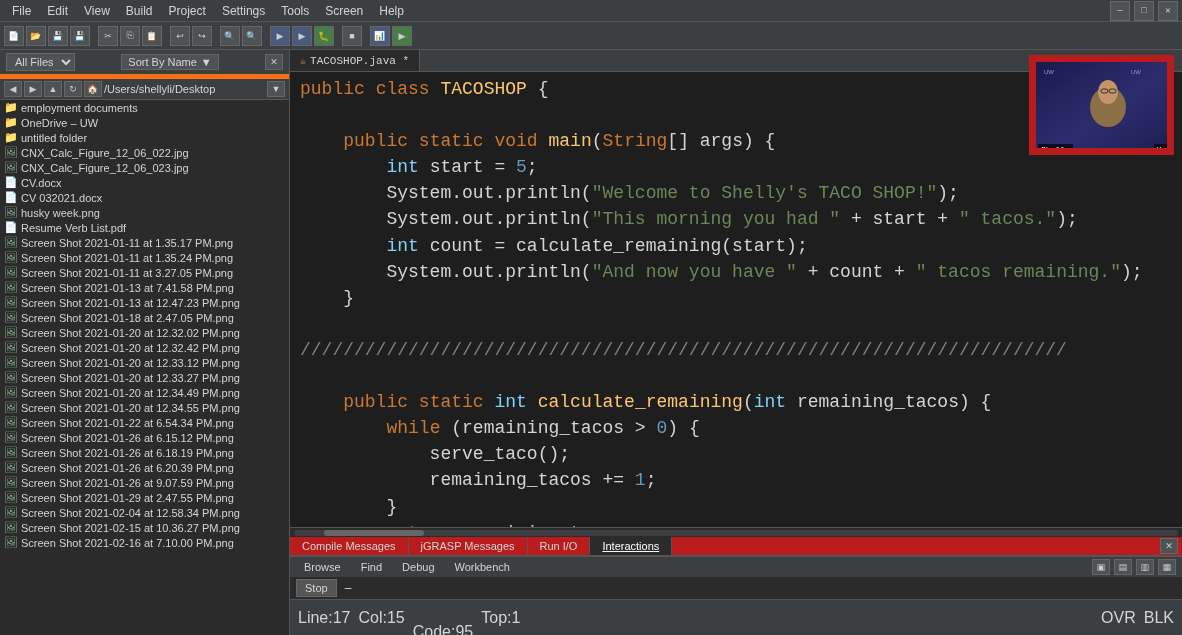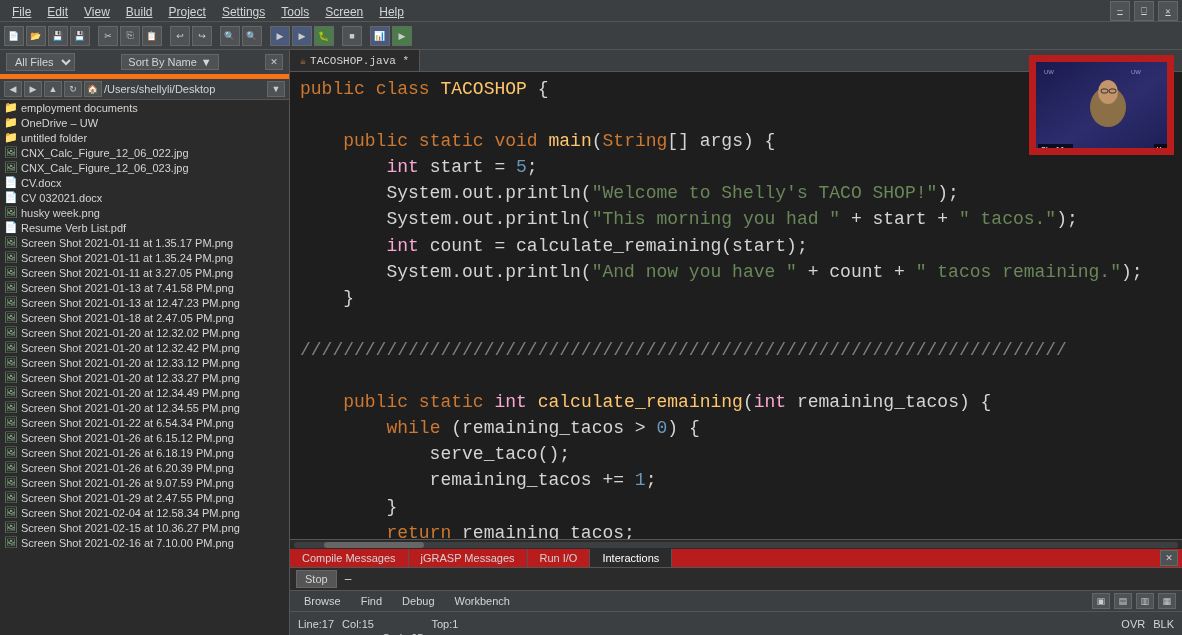--- a/index.html
+++ b/index.html
@@ -86,25 +86,24 @@
     #root {
       width: 1182px;
       height: 635px;
       position: relative;
       overflow: hidden;
     }
 
     #menu-row {
       position: absolute; top: 0; left: 0; right: 0; height: 22px;
       background: #3c3f41;
-      display: flex; align-items: flex-end;
+      display: flex; align-items: center;
       border-bottom: 1px solid #555;
       padding: 0 4px;
       z-index: 20;
-      text-decoration: underline;
     }
 
     #toolbar-row {
       position: absolute; top: 22px; left: 0; right: 0; height: 28px;
       background: #3c3f41;
       display: flex; align-items: center;
       border-bottom: 1px solid #555;
       padding: 2px 4px; gap: 2px;
       z-index: 20;
     }
@@ -151,21 +150,21 @@
       align-items: center;
     }
     .tab-header {
       padding: 3px 12px;
       font-size: 11px;
       color: #d4d4d4;
       cursor: pointer;
       border-right: 1px solid #555;
       font-family: Arial, sans-serif;
     }
-    .tab-header.active { background: #2b2b2b; color: #fff; }
+    .tab-header.active { background: #2b2b2b; color: #fff; text-decoration: underline; }
 
     #file-tabs {
       display: flex;
       background: #3c3f41;
       border-bottom: 1px solid #555;
       height: 22px;
       align-items: center;
     }
     .file-tab {
       padding: 2px 10px;
@@ -207,26 +206,26 @@
       padding: 1px 8px;
       font-size: 11px;
       color: #d4d4d4;
       cursor: pointer;
       background: transparent;
       border: none;
       font-family: Arial, sans-serif;
     }
 
     #status-bar {
-      position: absolute; bottom: 0; left: 290px; right: 0; height: 24px;
+      position: absolute; bottom: 0; left: 290px; right: 0; height: 36px;
       background: #3c3f41;
       border-top: 1px solid #555;
       display: flex; align-items: center;
       padding: 0 8px;
-      font-size: 11px; color: #d4d4d4;
+      font-size: 16px; color: #d4d4d4;
       font-family: Arial, sans-serif;
       z-index: 5;
     }
     #status-right {
       margin-left: auto;
       display: flex; gap: 8px;
     }
 
     
     #video-overlay {
@@ -299,21 +298,21 @@
       font-size: 18px;
       line-height: 1.45;
       padding: 0 10px;
       white-space: pre;
       tab-size: 4;
     }
 
     .c-pub { color: #cc7832; }
     .c-str { color: #6a8759; }
     .c-kw { color: #cc7832; }
-    .c-int { color: #f9a8d4; }
+    .c-int { color: #7dd3fc; }
     .c-fn { color: #ffc66d; }
     .c-num { color: #6897bb; }
     .c-slash { color: #808080; }
 
     #bottom-area {
       flex-shrink: 0;
     }
   </style>
 </head>
 <body>
@@ -560,41 +559,41 @@
           <div class="tab-header">Compile Messages</div>
           <div class="tab-header">jGRASP Messages</div>
           <div class="tab-header">Run I/O</div>
           <div class="tab-header active">Interactions</div>
           <div style="flex:1;border-right:none;"></div>
           <div style="display:flex;align-items:center;padding:0 4px;">
             <button class="small-btn">✕</button>
           </div>
         </div>
 
-        <div id="bottom-content">
-          <button id="stop-btn">
-            <span>Stop</span>
-          </button>
-          <span style="margin-left:8px;font-family:Arial,sans-serif;color:#d4d4d4;">–</span>
-        </div>
-
         <div id="bottom-nav-row">
           <button class="bottom-nav-btn">Browse</button>
           <button class="bottom-nav-btn">Find</button>
           <button class="bottom-nav-btn">Debug</button>
           <button class="bottom-nav-btn">Workbench</button>
           <div style="flex:1;"></div>
           <div style="display:flex;gap:4px;">
             <button class="small-btn">▣</button>
             <button class="small-btn">▤</button>
             <button class="small-btn">▥</button>
             <button class="small-btn">▦</button>
           </div>
         </div>
 
+        <div id="bottom-content">
+          <button id="stop-btn">
+            <span>Stop</span>
+          </button>
+          <span style="margin-left:8px;font-family:Arial,sans-serif;color:#d4d4d4;">–</span>
+        </div>
+
         <div id="status-bar" style="position: static; left: 0px;">
           <span>Line:17</span>
           <span style="margin-left:8px;">Col:15</span>
           <span style="margin-left:8px;margin-top:28px;">Code:95</span>
           <span style="margin-left:8px;">Top:1</span>
           <div id="status-right">
             <span>OVR</span>
             <span>BLK</span>
           </div>
         </div>

